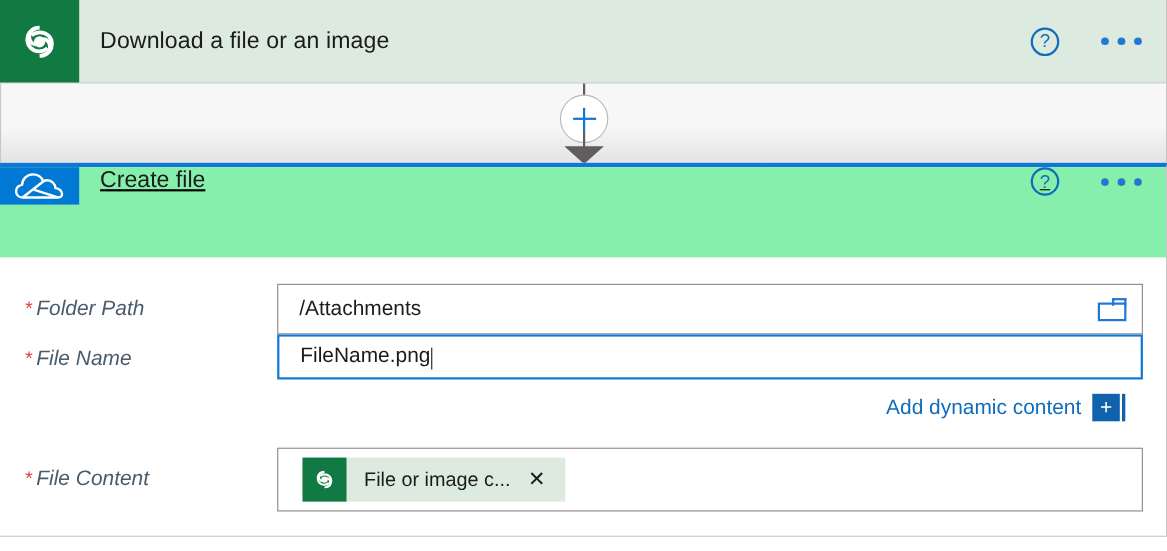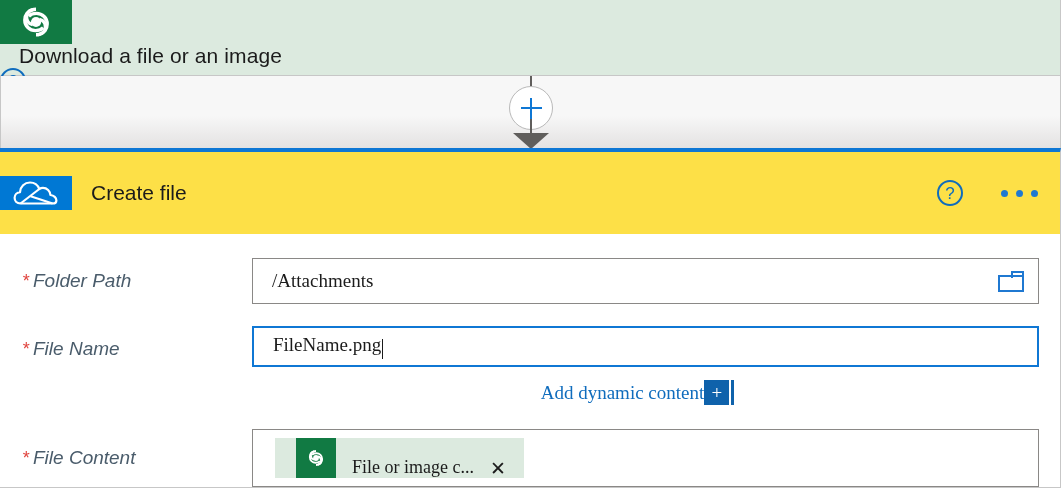--- a/index.html
+++ b/index.html
@@ -26,21 +26,20 @@
     top: 0;
     width: 1061px;
     height: 76px;
     background: #dceadf;
     box-sizing: border-box;
     border: 1px solid #c7c7c7;
     border-left: none;
     border-top: none;
     display: flex;
     align-items: stretch;
-    flex-direction: column;
   }
   .node-icon-green {
     width: 72px;
     min-width: 72px;
     background: #117a43;
     display: flex;
     align-items: center;
     justify-content: center;
   }
   .card-download .node-title {
@@ -163,23 +162,24 @@
     width: 1061px;
     height: 340px;
     box-sizing: border-box;
     border: 1px solid #c7c7c7;
     border-left: none;
     border-top: 4px solid #0f77d4;
     background: #ffffff;
   }
   .create-header {
     height: 82px;
-    background: #fde047;
-    display: flex;
-    align-items: center;
+    background: #86efac;
+    display: flex;
+    align-items: flex-start;
+    text-decoration: underline;
   }
   .node-icon-blue {
     width: 72px;
     min-width: 72px;
     background: #0078d4;
     display: flex;
     align-items: center;
     justify-content: center;
   }
   .create-header .node-title {
@@ -211,21 +211,20 @@
     font-style: italic;
   }
   .req-star {
     color: #e0443e;
     font-size: 18px;
     margin-right: 4px;
   }
   .field-control {
     flex: 1;
     padding-right: 21px;
-    font-family: Liberation Serif, serif;
   }
 
   .text-input {
     position: relative;
     height: 46px;
     border: 1px solid #8a8886;
     background: #ffffff;
     box-sizing: border-box;
     display: flex;
     align-items: center;
@@ -275,23 +274,24 @@
     top: 0;
     width: 13px;
     height: 7px;
     border: 2px solid #1f78d1;
     border-bottom: none;
     box-sizing: border-box;
   }
 
   .dyn-row {
     display: flex;
-    justify-content: center;
+    justify-content: flex-end;
     align-items: center;
     padding: 13px 21px 0 0;
+    gap: 10px;
   }
   .dyn-link {
     font-size: 19px;
     color: #0f6cbd;
     cursor: pointer;
   }
   .dyn-plus {
     width: 25px;
     height: 25px;
     background: #0f62ab;
@@ -319,25 +319,24 @@
     border: 1px solid #8a8886;
     background: #ffffff;
     box-sizing: border-box;
     display: flex;
     align-items: center;
     padding: 0 0 0 22px;
     cursor: text;
   }
   .token {
     display: flex;
-    align-items: flex-end;
+    align-items: center;
     height: 40px;
     background: #dceadf;
     cursor: pointer;
-    padding-left: 21px;
   }
   .token-icon {
     width: 40px;
     height: 40px;
     min-width: 40px;
     background: #117a43;
     display: flex;
     align-items: center;
     justify-content: center;
   }
@@ -426,21 +425,21 @@
           <div class="text-input">
             <span class="input-value" title="/Attachments">/Attachments</span>
             <span class="folder-icon">
               <span class="f-tab"></span>
               <span class="f-body"></span>
             </span>
           </div>
         </div>
       </div>
 
-      <div class="form-row" style="margin-top:22px;">
+      <div class="form-row" style="">
         <div class="field-label">
           <span class="req-star">*</span><span>File Name</span>
         </div>
         <div class="field-control">
           <div class="text-input focused">
             <span class="input-value"><span title="File Name">FileName.png</span><span class="caret"></span></span>
           </div>
           <div class="dyn-row">
             <span class="dyn-link">Add dynamic content</span>
             <span class="dyn-plus">+</span>

